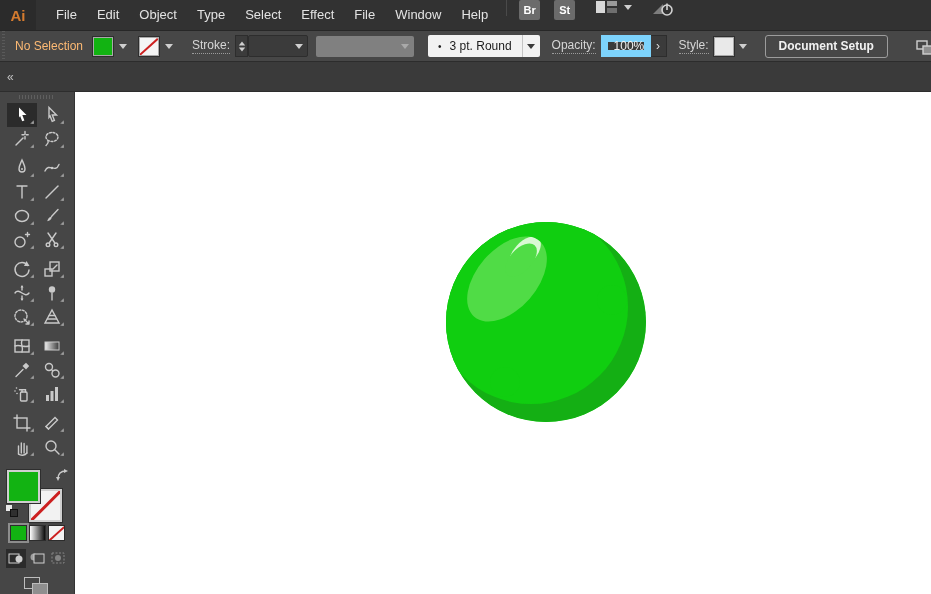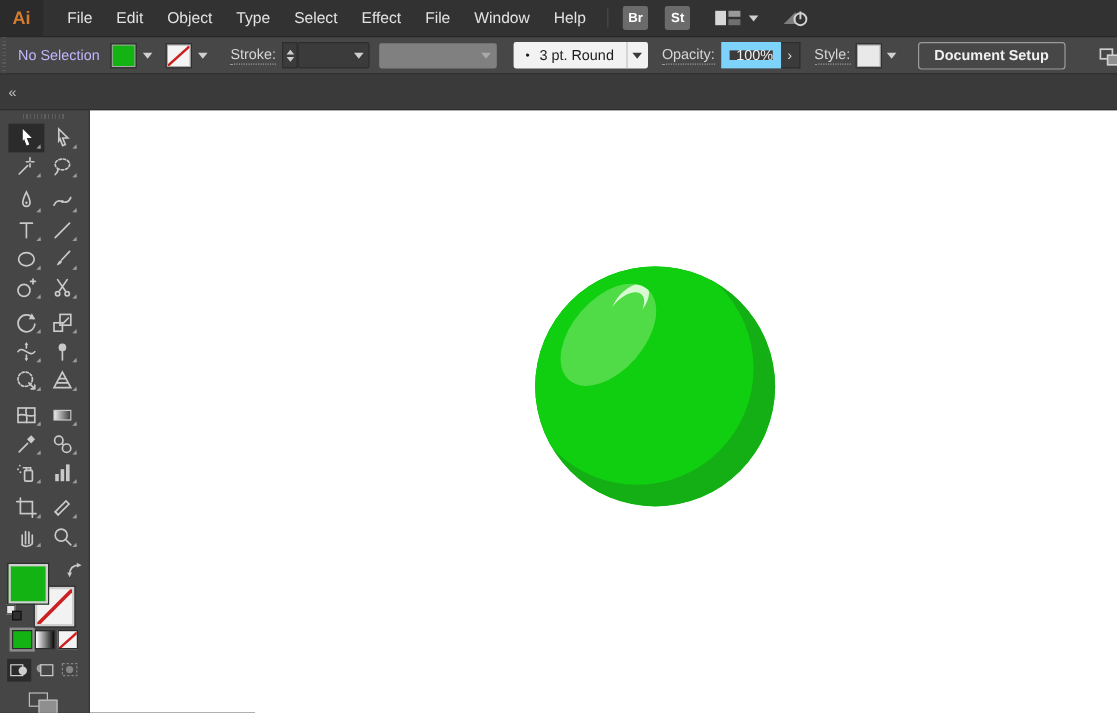--- a/index.html
+++ b/index.html
@@ -1,39 +1,39 @@
 <!DOCTYPE html>
 <html><head>
 <meta charset="utf-8">
 <style>
   * { margin:0; padding:0; box-sizing:border-box; }
   html,body { width:931px; height:594px; overflow:hidden; background:#323232;
               font-family:"Liberation Sans", sans-serif; }
   .app { width:931px; height:594px; display:flex; flex-direction:column; }
 
   
-  .menubar { height:30px; background:#323232; display:flex; align-items:center; flex:none; }
+  .menubar { height:30px; background:#323232; display:flex; align-items:flex-start; flex:none; }
   .logo { width:36px; height:30px; display:flex; align-items:center; justify-content:center;
           background:#2b2b2b; color:#d47b2f; font-weight:bold; font-size:15px; }
   .menu-items { display:flex; align-items:center; margin-left:10px; }
   .menu-item { color:#e3e3e3; font-size:13px; padding:0 10px; line-height:30px; cursor:default; }
   .mb-divider { width:1px; height:16px; background:#4a4a4a; margin:0 12px 0 8px; }
   .qbtn { width:21px; height:20px; margin-right:14px; background:#6b6b6b; border-radius:2px;
           color:#fff; font-size:11px; font-weight:bold; display:flex; align-items:center; justify-content:center; }
   .layout-btn { display:flex; align-items:center; gap:5px; margin:0 6px; }
   .chev { width:0; height:0; border-left:4px solid transparent; border-right:4px solid transparent;
           border-top:5px solid #cfcfcf; display:inline-block; }
   .gpu { margin-left:12px; display:flex; align-items:center; }
 
   
   .controlbar { height:32px; background:#474747; border-top:1px solid #272727; border-bottom:1px solid #2c2c2c;
                 display:flex; align-items:center; font-size:12px; color:#d6d6d6; flex:none; position:relative; }
   .grip-v { width:7px; height:100%; background:repeating-linear-gradient(180deg,#5a5a5a 0 1px,transparent 1px 3px);
             background-size:3px 100%; background-repeat:repeat-y; background-position:2px 0; margin-right:4px; }
-  .no-sel { margin-left:4px; width:74px; color:#c4b5fd; }
+  .no-sel { margin-left:4px; width:74px; color:#fdba74; }
   .swatch { width:20px; height:19px; border:1px solid #a9a9a9; outline:1px solid #2e2e2e; }
   .swatch.none { background:#f4f4f4; position:relative; overflow:hidden; }
   .swatch.none::after, .mini-none::after { content:""; position:absolute; left:-20%; right:-20%; top:50%;
         border-top:2px solid #cc1f1f; transform:rotate(-42deg); }
   .chevbtn { width:15px; height:19px; display:flex; align-items:center; justify-content:center; }
   .grp { display:flex; align-items:center; gap:2px; }
   .lbl { border-bottom:1px dotted #9b9b9b; padding-bottom:1px; margin:0 5px; }
   .stepper { width:13px; height:22px; background:#3b3b3b; border:1px solid #2d2d2d; display:flex;
              flex-direction:column; align-items:center; justify-content:center; gap:1px; }
   .stepper .up { transform:rotate(180deg); scale:.8; }

